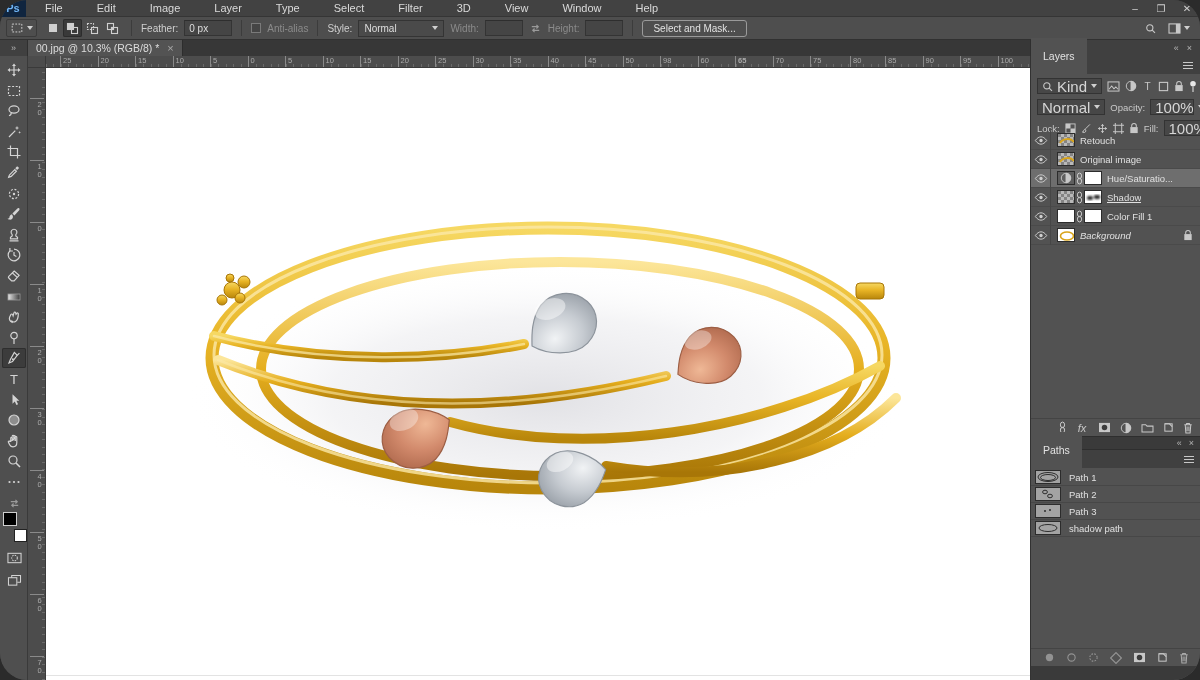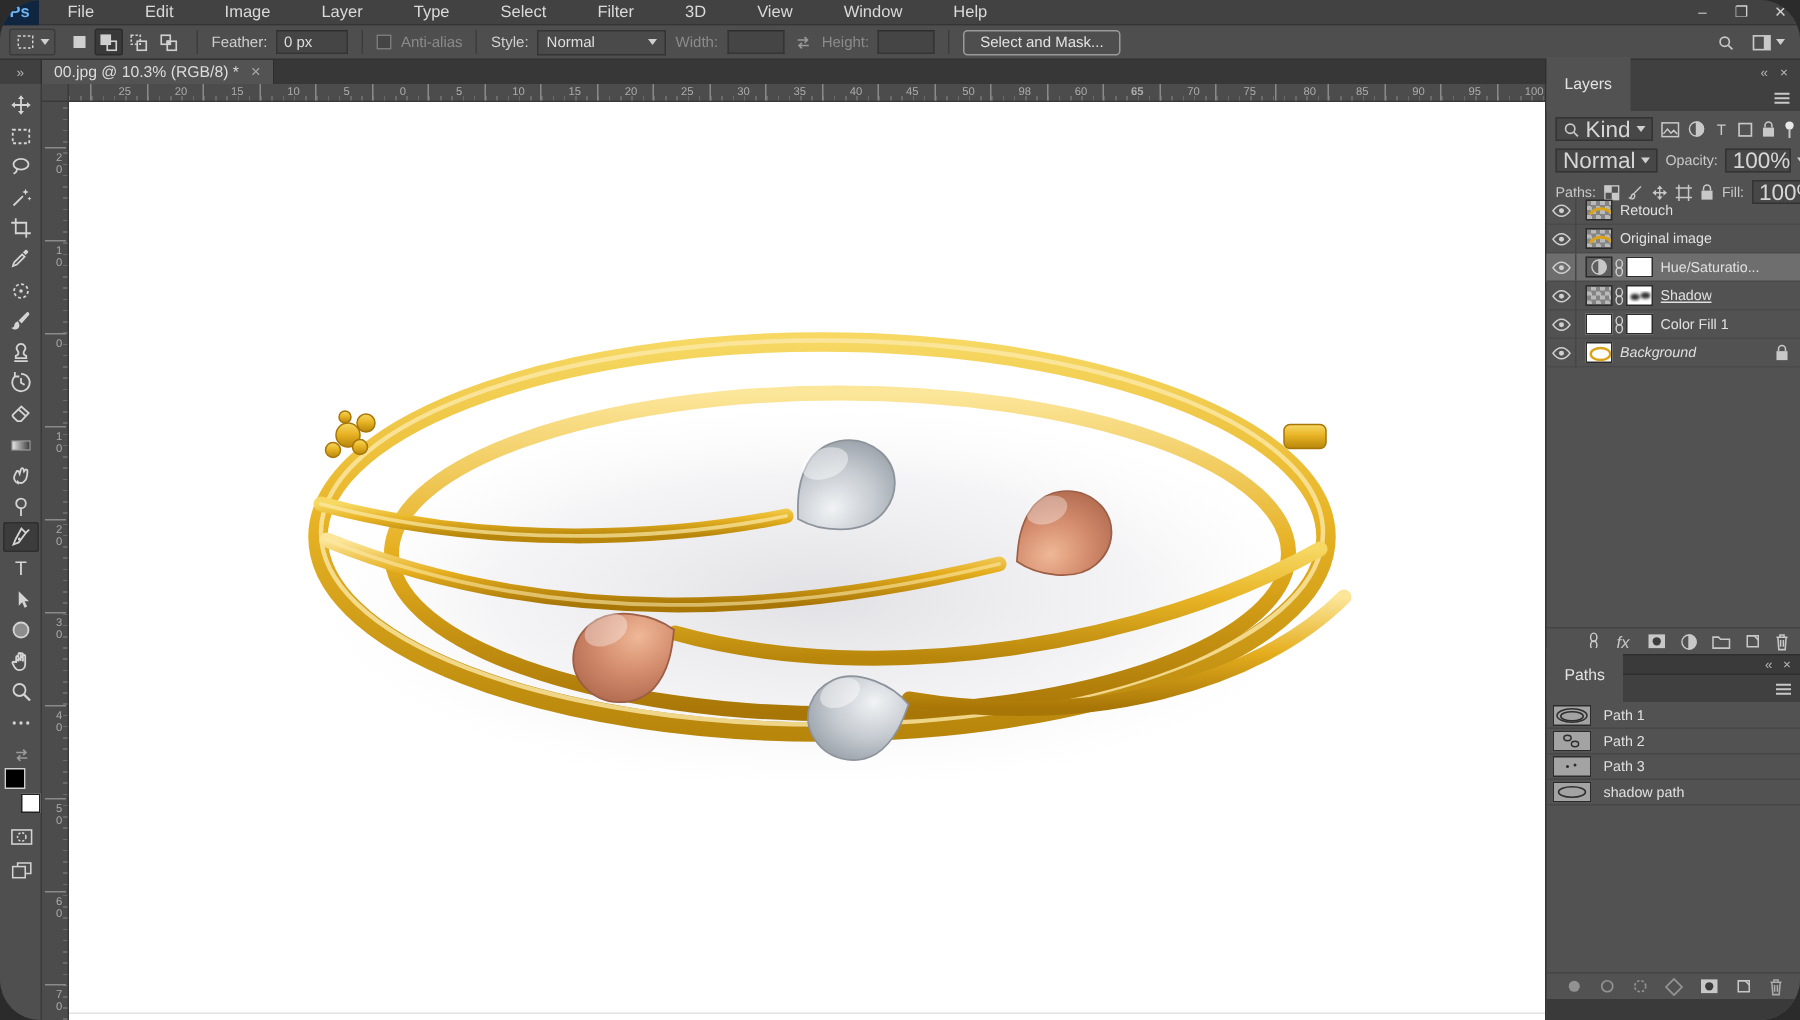--- a/index.html
+++ b/index.html
@@ -38,21 +38,21 @@
   .toolbar{position:absolute;left:0;top:56px;width:28px;height:624px;background:#4f4f4f;border-right:1px solid #3a3a3a;}
   .tool{position:absolute;left:2px;width:24px;height:20px;display:flex;align-items:center;justify-content:center;border-radius:2px;}
   .tool.selected{background:#3c3c3c;box-shadow:inset 0 0 0 1px #2e2e2e;}
   .swatches{position:absolute;left:3px;width:24px;height:30px;}
   .sw-bg{position:absolute;right:0;bottom:0;width:13px;height:13px;background:#fff;border:1px solid #222;}
   .sw-fg{position:absolute;left:0;top:0;width:14px;height:14px;background:#000;border:1px solid #cfcfcf;}
   
   .ruler-corner{position:absolute;left:28px;top:56px;width:18px;height:12px;background:#4c4c4c;border-right:1px solid #3a3a3a;border-bottom:1px solid #3a3a3a;}
   .h-ruler{position:absolute;left:46px;top:56px;width:984px;height:12px;background:#4c4c4c;border-bottom:1px solid #3a3a3a;overflow:hidden;
     background-image:repeating-linear-gradient(90deg,#6a6a6a 0 1px,transparent 1px 7.5px);background-size:100% 4px;background-position:0 8px;background-repeat:no-repeat;}
-  .h-ruler .lbl{position:absolute;top:0;font-size:7.5px;color:#ababab;border-left:1px solid #8a8a8a;height:12px;padding-left:18px;line-height:10px;}
+  .h-ruler .lbl{position:absolute;top:0;font-size:7.5px;color:#ababab;border-left:1px solid #8a8a8a;height:12px;padding-left:2px;line-height:10px;}
   .v-ruler{position:absolute;left:28px;top:68px;width:18px;height:612px;background:#4c4c4c;border-right:1px solid #3a3a3a;overflow:hidden;
     background-image:repeating-linear-gradient(0deg,#6a6a6a 0 1px,transparent 1px 7.5px);background-size:4px 100%;background-position:14px 0;background-repeat:no-repeat;}
   .v-ruler .lbl{position:absolute;left:2px;font-size:7.5px;color:#ababab;border-top:1px solid #8a8a8a;width:14px;padding-top:1px;writing-mode:vertical-rl;text-orientation:upright;letter-spacing:-1px;line-height:9px;}
   .canvas{position:absolute;left:46px;top:68px;width:984px;height:612px;background:#ffffff;}
   .canvas-edge{position:absolute;left:0;top:607px;width:984px;height:1px;background:#e3e3e3;}
   
   .rightdock{position:absolute;left:1030px;top:56px;width:170px;height:624px;background:#525252;border-left:1px solid #323232;}
   .panel-tabrow{position:relative;height:18px;background:#404040;display:flex;align-items:flex-end;}
   .panel-tab{height:18px;background:#525252;color:#e2e2e2;font-size:10.5px;display:flex;align-items:center;padding:18px 12px;}
   .panel-menu{margin-left:auto;margin-right:6px;margin-bottom:4px;}
@@ -581,21 +581,21 @@
         <span class="chev" style="margin-left:auto;"></span>
       </div>
       <span class="lab">Opacity:</span>
       <div class="field" style="width:44px;">
         <span>100%</span>
         <span class="chev" style="margin-left:auto;"></span>
       </div>
     </div>
 
     <div class="row" style="margin-top:5px;">
-      <span class="lab">Paths:</span>
+      <span class="lab">Lock:</span>
       <span class="icon" id="l-checker">
           <svg width="11" height="11" viewBox="0 0 12 12">
             <rect x="1" y="1" width="5" height="5" fill="#c8c8c8"></rect>
             <rect x="6" y="6" width="5" height="5" fill="#c8c8c8"></rect>
             <rect x="1" y="1" width="10" height="10" fill="none" stroke="#c8c8c8" stroke-width="1"></rect>
           </svg>
         </span>
       <span class="icon" id="l-brush">
           <svg width="11" height="11" viewBox="0 0 16 16" fill="none" stroke="#c8c8c8" stroke-width="1.4">
             <path d="M13 2 6.5 8.5M6 9c-1.5.3-2.2 1.5-2.4 3.3l-1.6.7c1.2 1.2 3.2 1.1 4.2.2.8-.8 1-1.9.7-2.9z"></path>

